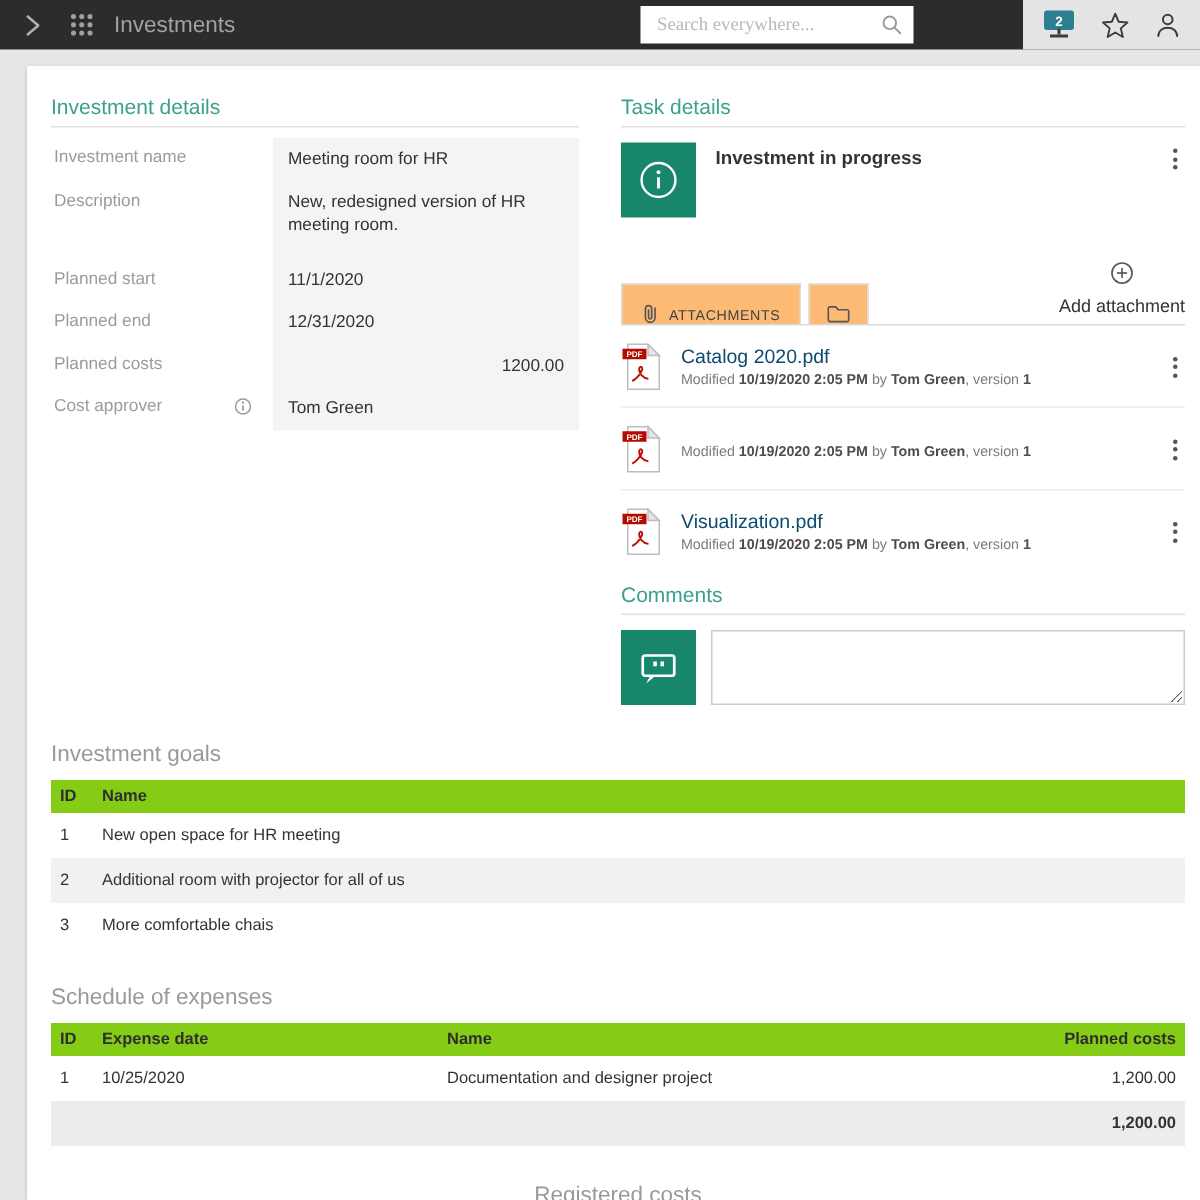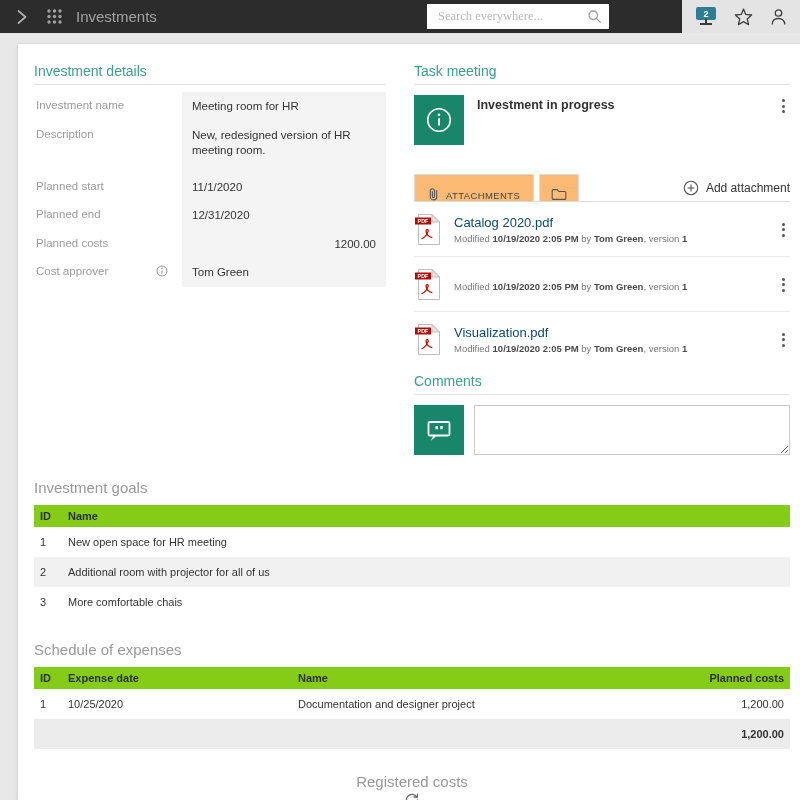--- a/index.html
+++ b/index.html
@@ -49,21 +49,21 @@
   .task-title { font-size:12.5px; font-weight:bold; margin:3px 0 0 13px; }
   .dots { margin-left:auto; display:flex; flex-direction:column; gap:2.5px; padding:4px 5px; cursor:pointer; }
   .dots i { width:3px; height:3px; border-radius:50%; background:#555; }
   
   .tabs { display:flex; align-items:flex-end; border-bottom:1px solid #dcdcdc; margin-top:21px; }
   .tab { border:1px solid #dcdcdc; border-bottom:none; background:#fdba74; height:27px;
     display:flex; align-items:flex-end; gap:7px; padding:0 13px; font-size:9.5px;
     color:#444; letter-spacing:.4px; cursor:pointer; }
   .tab.icon-only { margin-left:5px; padding:0 11px; }
   .add-att { margin-left:auto; display:flex; align-items:center; gap:7px;
-    font-size:12px; color:#333; padding-bottom:5px; cursor:pointer; }
+    font-size:12px; color:#333; padding-bottom:5px; cursor:pointer;flex-direction:column; }
   
   .att { display:flex; align-items:center; padding:11px 0 10px; border-bottom:1px solid #ececec; }
   .att:last-of-type { border-bottom:none; }
   .att-body { margin-left:13px; }
   .att-name { font-size:13px; color:#0c4a6e; }
   .att-meta { font-size:9.5px; color:#7a7a7a; margin-top:3px; }
   .att-meta b { color:#4c4c4c; }
   
   .comments-head { margin-top:12px; }
   .comment-row { display:flex; gap:10px; margin-top:10px; }
@@ -180,21 +180,21 @@
                 <line x1="6" y1="5.4" x2="6" y2="8.6" stroke="#9a9a9a" stroke-width="1.2"></line>
                 <circle cx="6" cy="3.4" r=".8" fill="#9a9a9a"></circle>
               </svg>
           </span>
         </div>
         <div class="val">Tom Green</div>
       </div>
     </div>
 
     <div class="col-right">
-      <h2 class="sec">Task meeting</h2>
+      <h2 class="sec">Task details</h2>
       <div class="task">
         <div class="tile">
           <span class="icon">
             <svg width="30" height="30" viewBox="0 0 30 30">
               <circle cx="15" cy="15" r="11.3" fill="none" stroke="#fff" stroke-width="1.6"></circle>
               <line x1="15" y1="13.2" x2="15" y2="20.6" stroke="#fff" stroke-width="1.9"></line>
               <circle cx="15" cy="9.8" r="1.3" fill="#fff"></circle>
             </svg>
           </span>
         </div>

